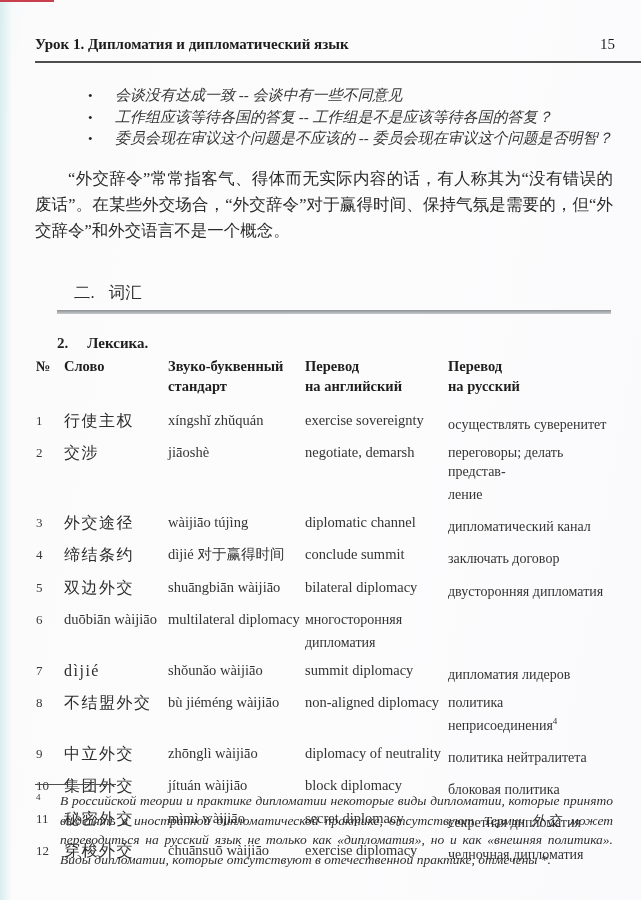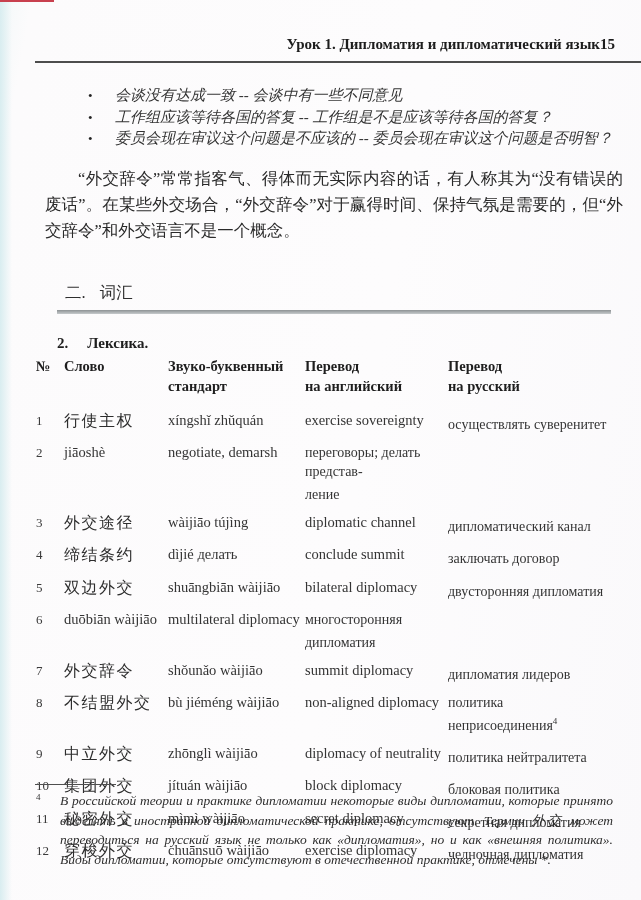--- a/index.html
+++ b/index.html
@@ -6,32 +6,32 @@
   .page{
     position:relative;width:641px;height:900px;overflow:hidden;
     background:linear-gradient(100deg,#f3f8f9 0%,#fcfbfc 4%,#fdfcfd 55%,#faf9fb 100%);
     font-family:"Liberation Serif","DejaVu Serif",serif;color:#262626;
   }
   .edge-strip{position:absolute;left:0;top:0;bottom:0;width:12px;
     background:linear-gradient(to right,#d9edf0,rgba(253,252,253,0));}
   .red-mark{position:absolute;left:0;top:0;width:54px;height:2px;background:#c8404e;}
 
   .header-row{position:absolute;top:36px;left:35px;right:26px;display:flex;align-items:baseline;}
-  .lesson-title{flex:1;text-align:right;font-weight:bold;font-size:15px;color:#1d1d1d;}
-  .page-number{font-weight:bold;font-size:15px;color:#1d1d1d;}
+  .lesson-title{flex:1;text-align:left;font-weight:bold;font-size:15px;color:#1d1d1d;}
+  .page-number{font-weight:normal;font-size:15px;color:#1d1d1d;}
   .header-rule{position:absolute;top:61px;left:35px;right:0;height:2px;background:#4d4d4d;}
 
   .bullet-list{position:absolute;top:85px;left:88px;right:28px;list-style:none;margin:0;padding:0;}
   .bullet-item{display:flex;font-style:italic;font-size:15px;line-height:21.5px;color:#333;}
   .bullet-dot{width:27px;flex:none;font-style:normal;font-size:13px;color:#222;}
 
-  .intro-paragraph{position:absolute;top:149px;left:45px;width:578px;
+  .intro-paragraph{position:absolute;top:149px;left:35px;width:578px;
     font-size:16.5px;line-height:26px;text-indent:2em;text-align:justify;color:#2a2a2a;}
 
-  .section-heading{position:absolute;top:282px;left:65px;font-size:16.5px;color:#2e2e2e;}
+  .section-heading{position:absolute;top:282px;left:74px;font-size:16.5px;color:#2e2e2e;}
   .section-heading .num{margin-right:14px;}
   .section-rule{position:absolute;top:310px;left:57px;width:554px;height:4px;
     background:linear-gradient(to bottom,#8d9294,#c6cacc);}
   .subsection-heading{position:absolute;top:335px;left:57px;font-weight:bold;font-size:15px;color:#1f1f1f;}
   .subsection-heading .num{margin-right:19px;}
 
   .vocab-table{position:absolute;top:356px;left:36px;width:578px;}
   .vrow{display:grid;grid-template-columns:28px 104px 137px 143px 1fr;margin-bottom:9.5px;}
   .vrow.vhead{margin-bottom:15px;}
   .vhead .cell{font-weight:bold;font-size:14.5px;line-height:20px;white-space:pre-line;color:#1e1e1e;}
@@ -99,55 +99,56 @@
 
     <div class="vrow">
       <span class="cell cell-num">1</span>
       <span class="cell cell-word">行使主权</span>
       <span class="cell cell-pinyin">xíngshǐ zhǔquán</span>
       <span class="cell cell-english">exercise sovereignty</span>
       <span class="cell cell-russian"><span>осуществлять суверенитет</span><sup></sup></span>
     </div>
     <div class="vrow">
       <span class="cell cell-num">2</span>
+      <span class="cell cell-word">交涉</span>
       <span class="cell cell-pinyin">jiāoshè</span>
       <span class="cell cell-english">negotiate, demarsh</span>
       <span class="cell cell-russian"><span>переговоры; делать представ-
 ление</span><sup></sup></span>
     </div>
     <div class="vrow">
       <span class="cell cell-num">3</span>
       <span class="cell cell-word">外交途径</span>
       <span class="cell cell-pinyin">wàijiāo tújìng</span>
       <span class="cell cell-english">diplomatic channel</span>
       <span class="cell cell-russian"><span>дипломатический канал</span><sup></sup></span>
     </div>
     <div class="vrow">
       <span class="cell cell-num">4</span>
       <span class="cell cell-word">缔结条约</span>
-      <span class="cell cell-pinyin">dìjié делать</span>
+      <span class="cell cell-pinyin">dìjié 对于赢得时间</span>
       <span class="cell cell-english">conclude summit</span>
       <span class="cell cell-russian"><span>заключать договор</span><sup></sup></span>
     </div>
     <div class="vrow">
       <span class="cell cell-num">5</span>
       <span class="cell cell-word">双边外交</span>
       <span class="cell cell-pinyin">shuāngbiān wàijiāo</span>
       <span class="cell cell-english">bilateral diplomacy</span>
       <span class="cell cell-russian"><span>двусторонняя дипломатия</span><sup></sup></span>
     </div>
     <div class="vrow">
       <span class="cell cell-num">6</span>
       <span class="cell cell-pinyin">duōbiān wàijiāo</span>
       <span class="cell cell-english">multilateral diplomacy</span>
       <span class="cell cell-russian"><span>многосторонняя дипломатия</span><sup></sup></span>
     </div>
     <div class="vrow">
       <span class="cell cell-num">7</span>
-      <span class="cell cell-word">外交辞令</span>
+      <span class="cell cell-word">dìjié</span>
       <span class="cell cell-pinyin">shǒunǎo wàijiāo</span>
       <span class="cell cell-english">summit diplomacy</span>
       <span class="cell cell-russian"><span>дипломатия лидеров</span><sup></sup></span>
     </div>
     <div class="vrow">
       <span class="cell cell-num">8</span>
       <span class="cell cell-word">不结盟外交</span>
       <span class="cell cell-pinyin">bù jiéméng wàijiāo</span>
       <span class="cell cell-english">non-aligned diplomacy</span>
       <span class="cell cell-russian"><span>политика неприсоединения</span><sup>4</sup></span>

